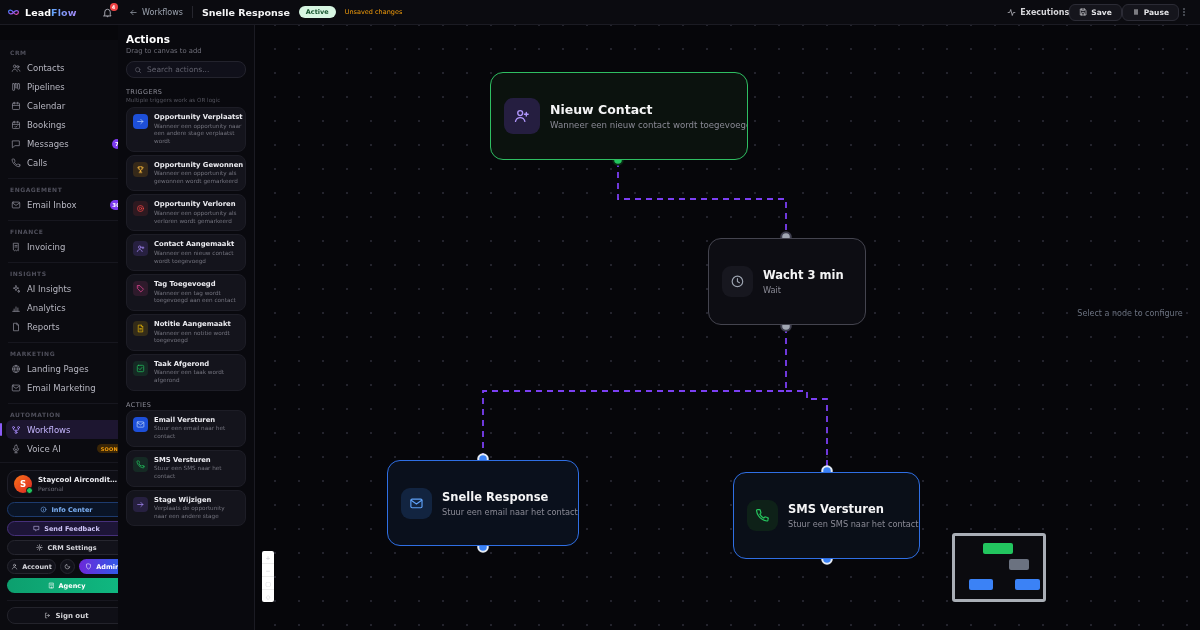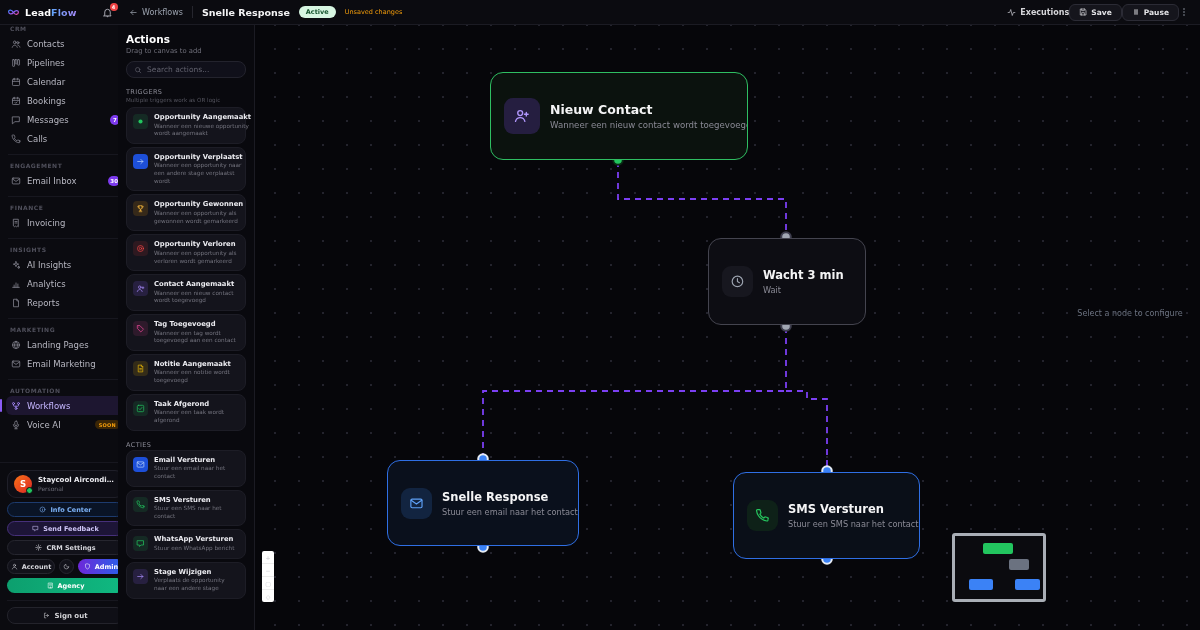--- a/index.html
+++ b/index.html
@@ -26,21 +26,21 @@
   .badge-active{background:#d7f6e2;color:#14532d;font-size:6.5px;font-weight:700;padding:2px 7px;border-radius:999px}
   .unsaved{color:#f59e0b;font-size:6.5px}
   .tb-right{margin-left:auto;display:flex;align-items:center;}
   .exec{display:flex;align-items:center;gap:4px;font-size:8px;color:#d4d4d8;font-weight:600}
   .exec .ic{width:9px;height:9px;color:#c4c4cc}
   .tb-btn{display:flex;align-items:center;gap:4px;background:#15151c;border:1px solid #2b2b35;border-radius:6px;color:#e4e4e7;font-size:7.5px;font-weight:600;padding:3px 9px;cursor:pointer}
   .tb-btn .ic{width:8px;height:8px}
   .dots{width:10px;height:12px;color:#9ca3af}
 
   
-  #sidebar{position:absolute;top:16px;left:0;width:134px;bottom:0;background:#0b0b10;border-right:3px solid #86efac;display:flex;flex-direction:column;overflow:hidden}
+  #sidebar{position:absolute;top:40px;left:0;width:134px;bottom:0;background:#0b0b10;border-right:1px solid #86efac;display:flex;flex-direction:column;overflow:hidden}
   #nav{flex:1;padding:2px 6px 0;overflow:hidden}
   .nav-sec-label{font-size:6px;letter-spacing:.09em;color:#50505c;font-weight:700;margin:7px 4px 2px}
   .nav-div{border-top:1px solid #17171f;margin:6px 2px 0}
   .nav-item{display:flex;align-items:center;gap:6px;height:19px;padding:0 5px;border-radius:6px;color:#b6b6c0;font-size:8.5px;position:relative;cursor:pointer}
   .nav-item .ic{width:10px;height:10px;color:#84848f;flex:none}
   .nav-item.active{background:rgba(139,92,246,.14);color:#c4b5fd}
   .nav-item.active .ic{color:#a78bfa}
   .nav-item.active::before{content:"";position:absolute;left:-6px;top:3px;bottom:3px;width:2px;background:#8b5cf6;border-radius:2px}
   .nav-badge{margin-left:auto;background:#7c3aed;color:#fff;font-size:5.5px;font-weight:700;min-width:10px;height:10px;border-radius:999px;display:flex;align-items:center;justify-content:center;padding:0 2px}
   .nav-tag{margin-left:auto;background:#3b2606;color:#f59e0b;font-size:5px;font-weight:700;padding:1.5px 4px;border-radius:999px;letter-spacing:.05em}
@@ -427,33 +427,20 @@
             <circle cx="11" cy="11" r="6.5"></circle>
             <path d="M15.8 15.8L20.5 20.5"></path>
           </svg>
         </span>
       <span>Search actions...</span>
     </div>
     <div class="ap-sec">TRIGGERS</div>
     <div class="ap-note">Multiple triggers work as OR logic</div>
     <div id="triggers-list">
         <div class="card">
-          <span class="card-ic" style="background: rgba(34, 197, 94, 0.13); color: rgb(34, 197, 94);">
-            <span class="ic" style="width:9px;height:9px">
-              <svg viewBox="0 0 24 24" fill="none" stroke="currentColor" stroke-width="1.9" stroke-linecap="round" stroke-linejoin="round">
-                <circle cx="12" cy="12" r="5.5" fill="currentColor" stroke="none"></circle>
-              </svg>
-            </span>
-          </span>
-          <div class="card-body">
-            <div class="card-title">Opportunity Aangemaakt</div>
-            <div class="card-desc">Wanneer een nieuwe opportunity wordt aangemaakt</div>
-          </div>
-        </div>
-        <div class="card">
           <span class="card-ic" style="background: rgb(29, 79, 216); color: rgb(183, 210, 251);">
             <span class="ic" style="width:9px;height:9px">
               <svg viewBox="0 0 24 24" fill="none" stroke="currentColor" stroke-width="1.9" stroke-linecap="round" stroke-linejoin="round">
                 <path d="M4.5 12h14M13 6.5l5.5 5.5-5.5 5.5"></path>
               </svg>
             </span>
           </span>
           <div class="card-body">
             <div class="card-title">Opportunity Verplaatst</div>
             <div class="card-desc">Wanneer een opportunity naar een andere stage verplaatst wordt</div>
@@ -564,33 +551,20 @@
           <span class="card-ic" style="background: rgba(34, 197, 94, 0.13); color: rgb(34, 197, 94);">
             <span class="ic" style="width:9px;height:9px">
               <svg viewBox="0 0 24 24" fill="none" stroke="currentColor" stroke-width="1.9" stroke-linecap="round" stroke-linejoin="round">
                 <path d="M21 16.5v3a1.5 1.5 0 0 1-1.7 1.5c-3-.3-5.9-1.4-8.3-3.1a18 18 0 0 1-5.4-5.4C3.9 10.1 2.8 7.2 2.5 4.2A1.5 1.5 0 0 1 4 2.5h3A1.5 1.5 0 0 1 8.5 3.8c.2 1.1.5 2.2.9 3.2a1.5 1.5 0 0 1-.3 1.6L7.8 9.9a14 14 0 0 0 6.3 6.3l1.3-1.3a1.5 1.5 0 0 1 1.6-.3c1 .4 2.1.7 3.2.9a1.5 1.5 0 0 1 1.3 1.5z"></path>
               </svg>
             </span>
           </span>
           <div class="card-body">
             <div class="card-title">SMS Versturen</div>
             <div class="card-desc">Stuur een SMS naar het contact</div>
-          </div>
-        </div>
-        <div class="card">
-          <span class="card-ic" style="background: rgba(34, 197, 94, 0.13); color: rgb(34, 197, 94);">
-            <span class="ic" style="width:9px;height:9px">
-              <svg viewBox="0 0 24 24" fill="none" stroke="currentColor" stroke-width="1.9" stroke-linecap="round" stroke-linejoin="round">
-                <path d="M4 4.5h16V16h-6.5L9 20v-4H4z"></path>
-              </svg>
-            </span>
-          </span>
-          <div class="card-body">
-            <div class="card-title">WhatsApp Versturen</div>
-            <div class="card-desc">Stuur een WhatsApp bericht</div>
           </div>
         </div>
         <div class="card">
           <span class="card-ic" style="background: rgba(139, 92, 246, 0.17); color: rgb(167, 139, 250);">
             <span class="ic" style="width:9px;height:9px">
               <svg viewBox="0 0 24 24" fill="none" stroke="currentColor" stroke-width="1.9" stroke-linecap="round" stroke-linejoin="round">
                 <path d="M4.5 12h14M13 6.5l5.5 5.5-5.5 5.5"></path>
               </svg>
             </span>
           </span>

